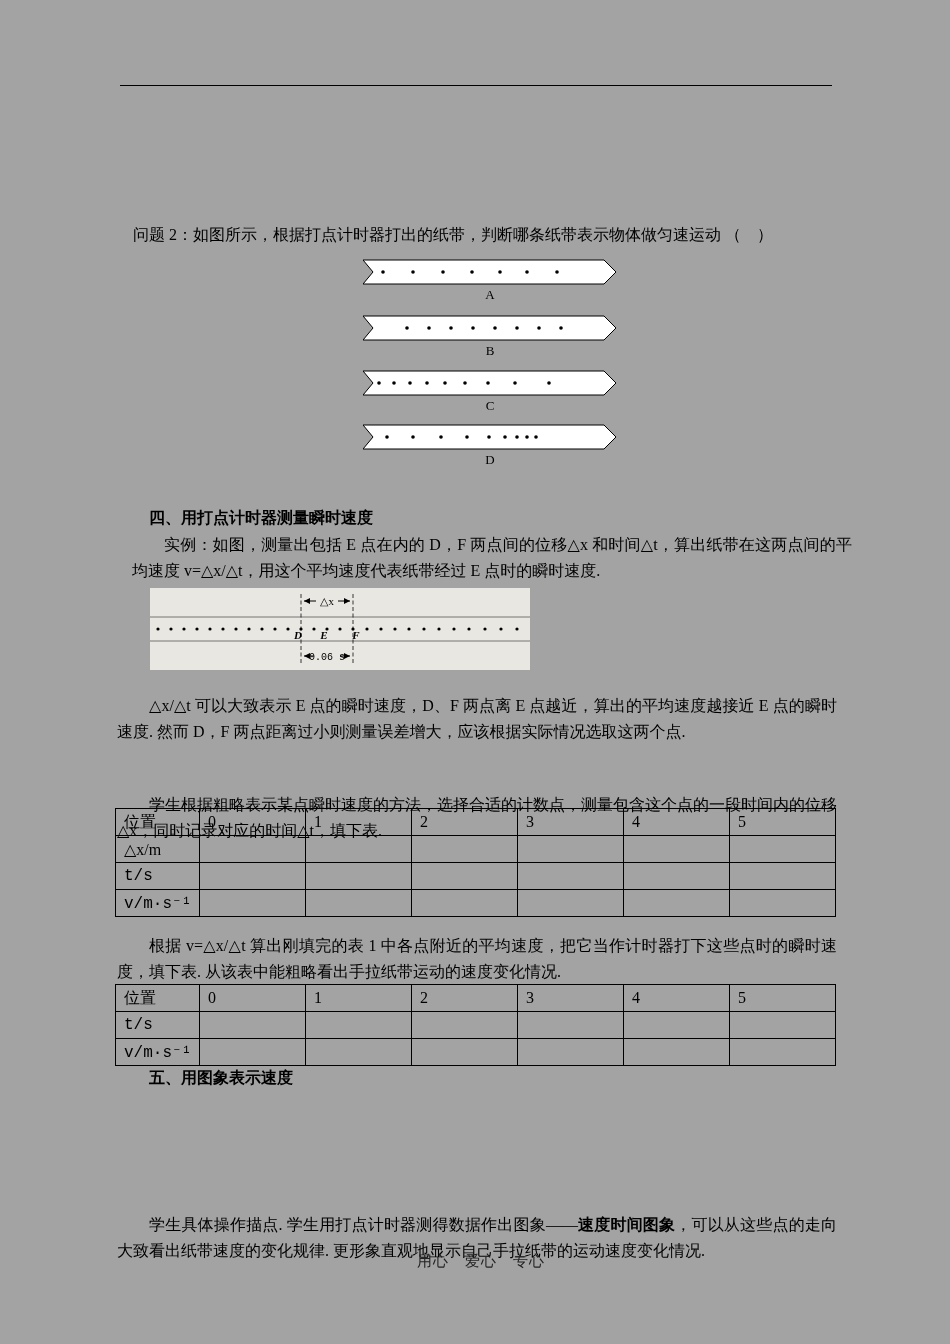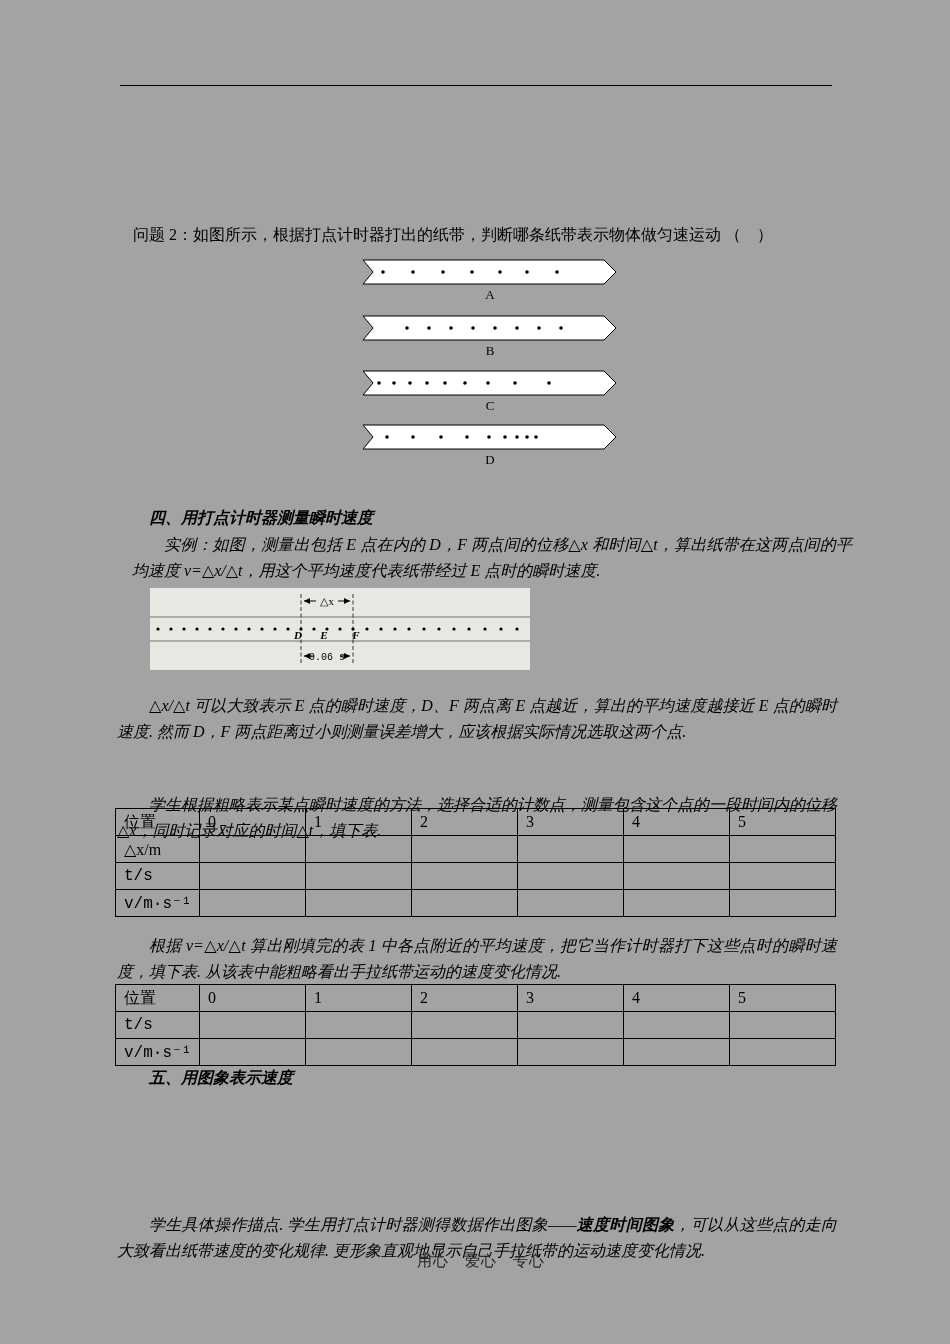--- a/index.html
+++ b/index.html
@@ -9,21 +9,21 @@
     width: 950px;
     height: 1344px;
     background: #a3a3a3;
     font-family: "Liberation Serif", "DejaVu Serif", serif;
     color: #000;
     overflow: hidden;
   }
   .abs { position: absolute; }
   .para { font-size: 16px; line-height: 26px; text-align: justify; }
   .ind1 { text-indent: 1em; }
-  .ind2 { text-indent: 2em; font-style: italic; }
+  .ind2 { text-indent: 2em; }
   .heading { font-size: 16px; font-weight: bold; }
   .rule { border-top: 1.5px solid #000; height: 0; }
   .tape-wrap { position: absolute; left: 363px; width: 254px; }
   .tape-svg { display: block; }
   .tape-label { text-align: center; font-size: 13px; margin-top: 2px; }
   .doc-table { border-collapse: collapse; table-layout: fixed; }
   .doc-table td {
     border: 1px solid #000;
     height: 27px;
     font-size: 16px;

